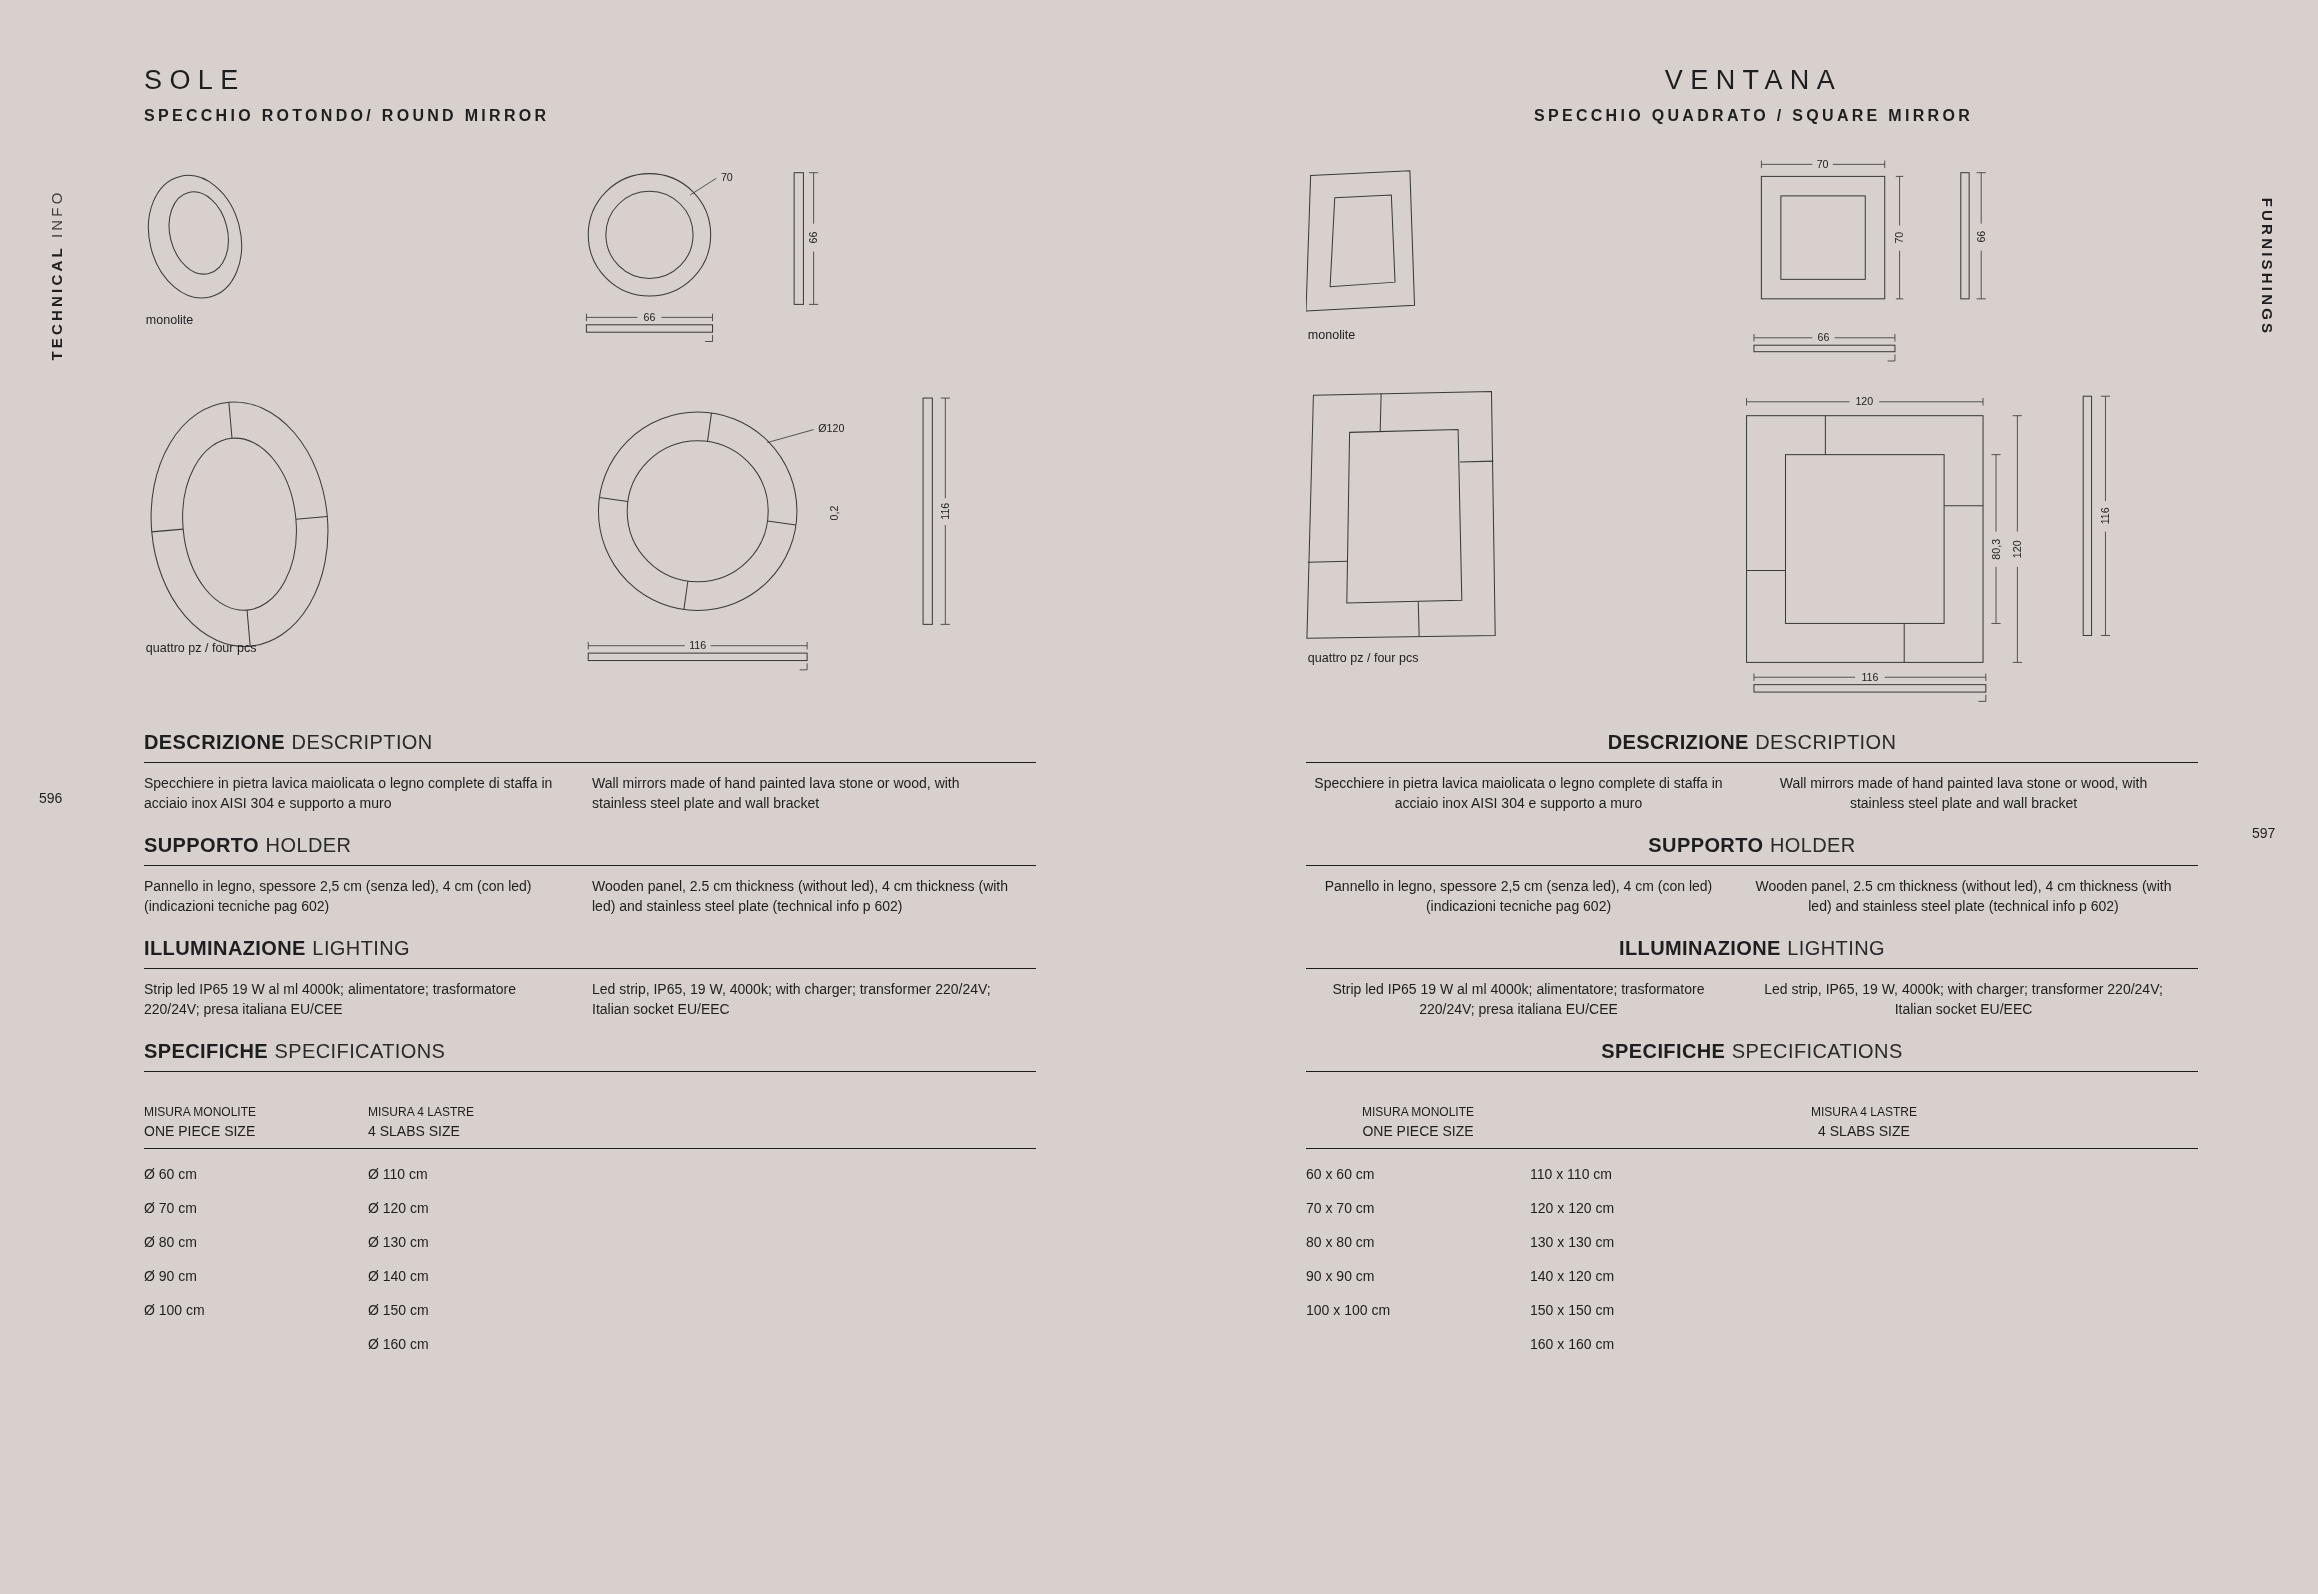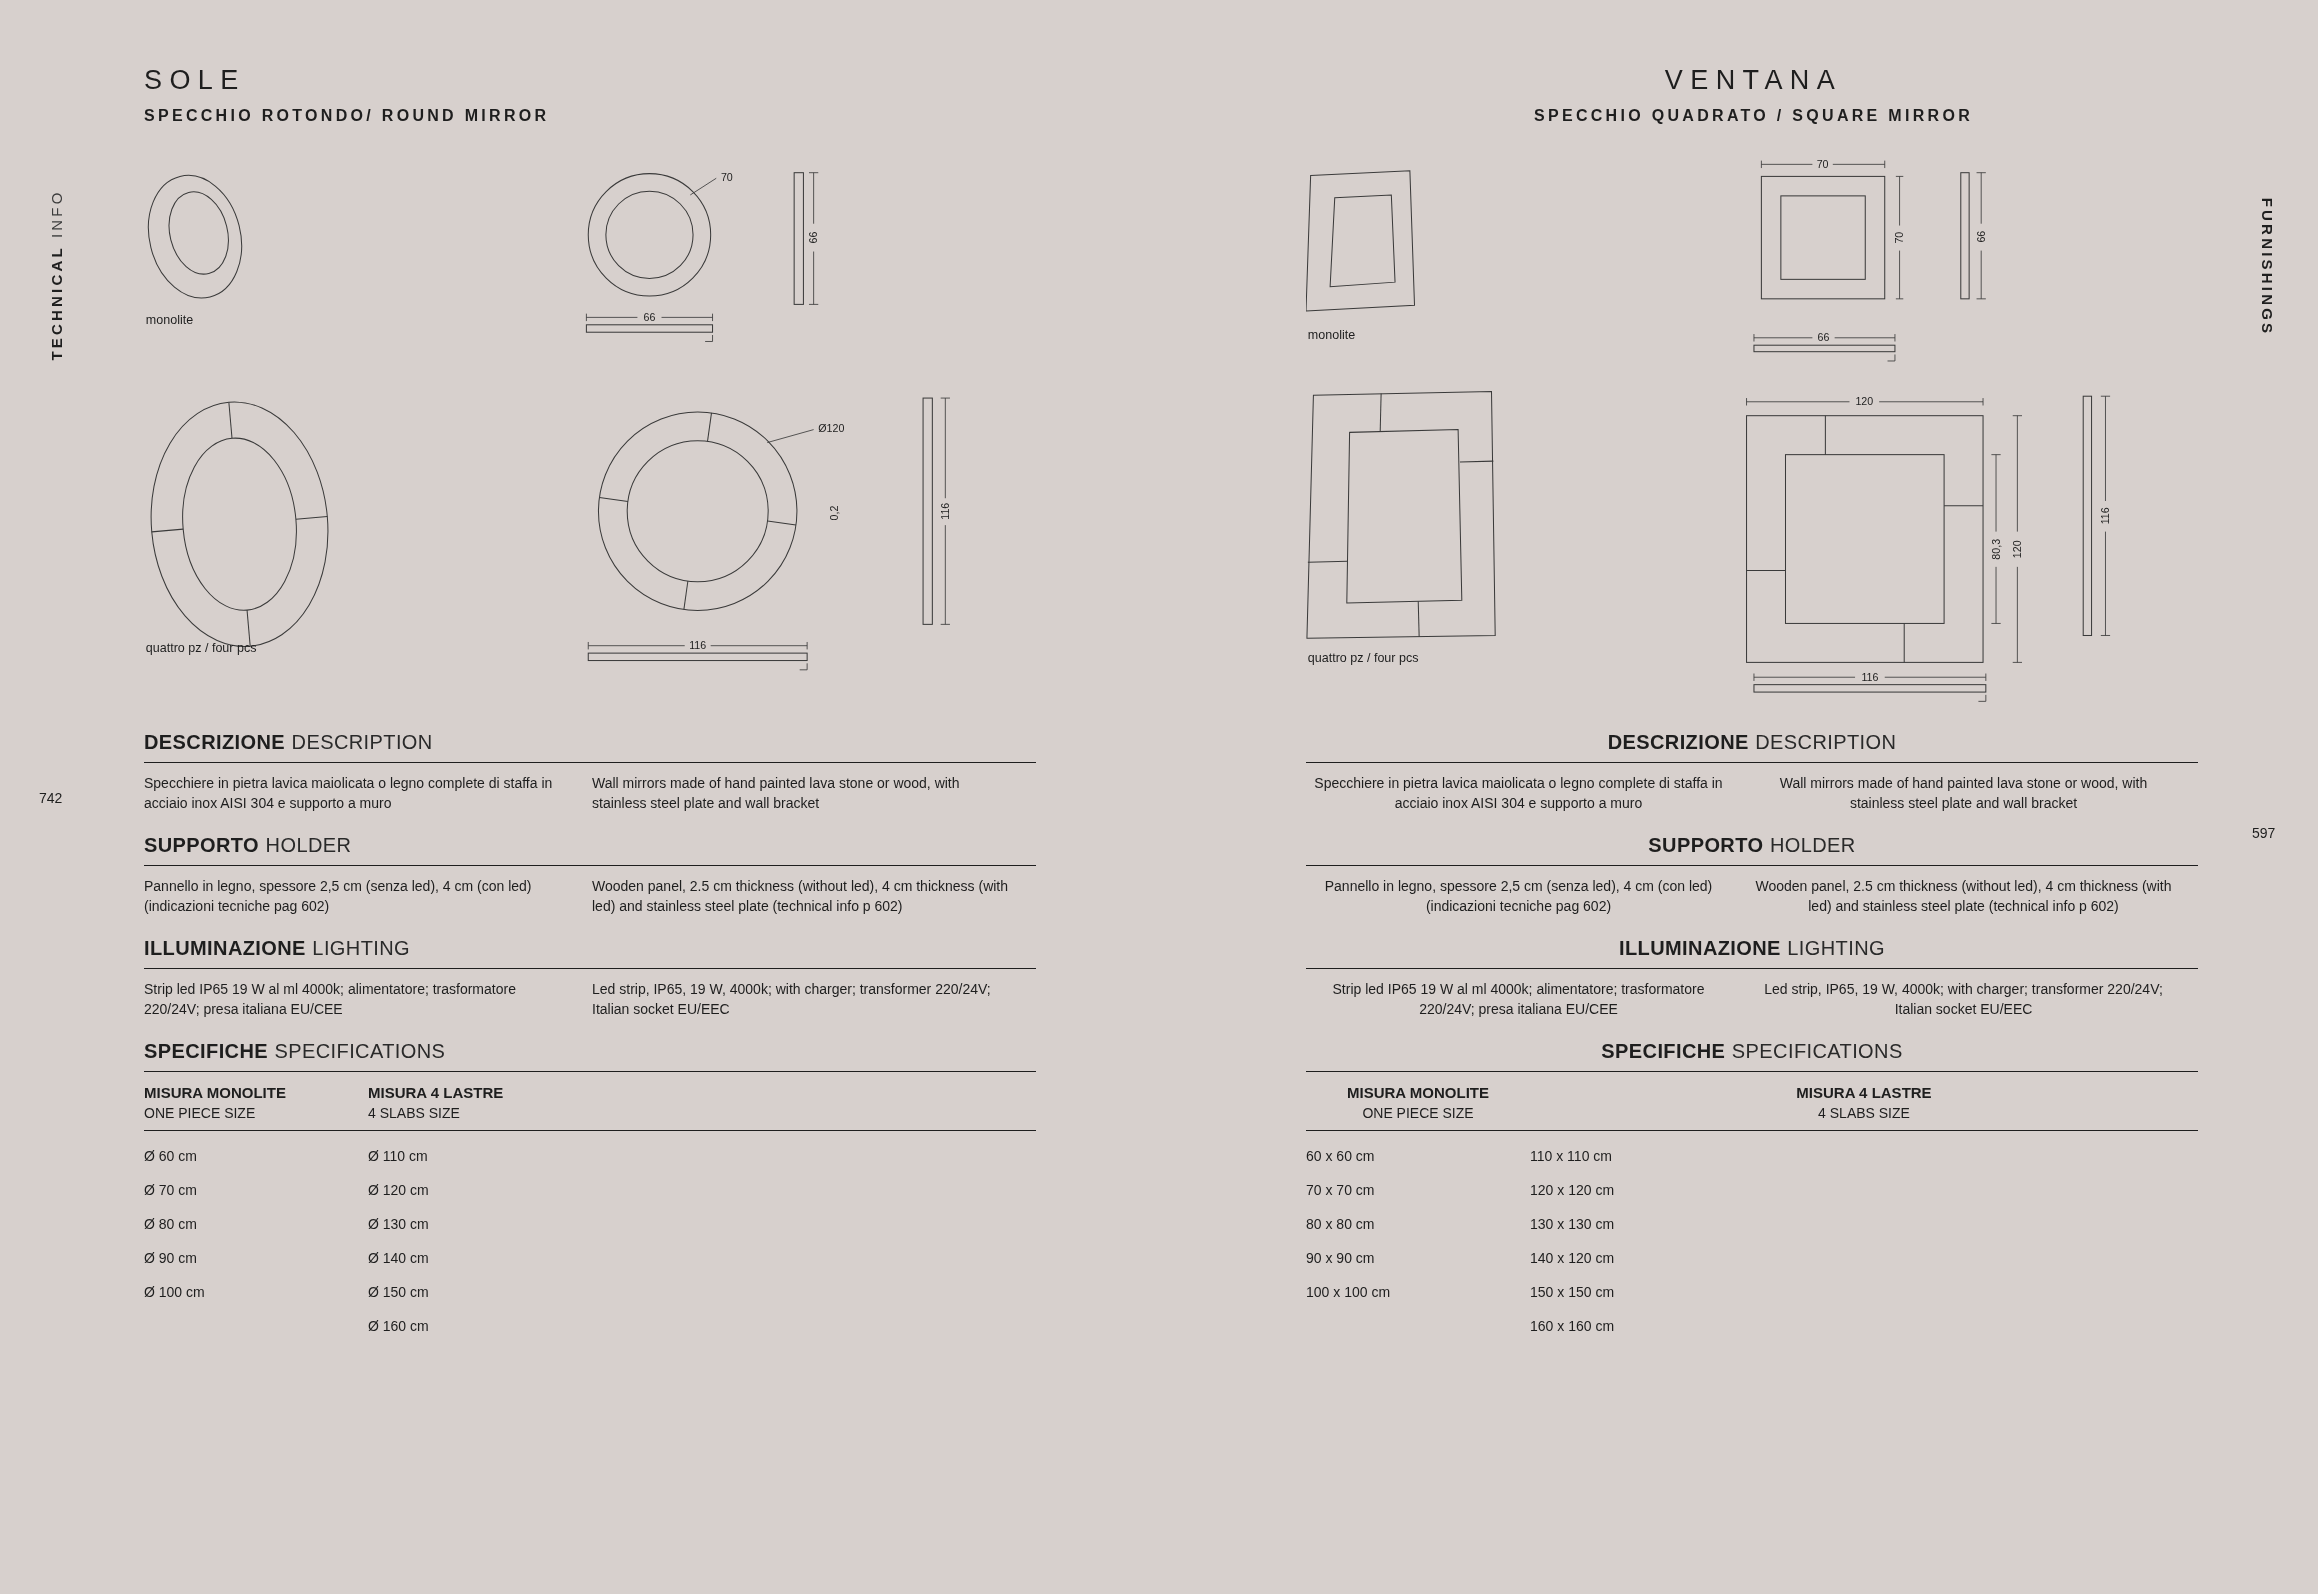--- a/index.html
+++ b/index.html
@@ -35,36 +35,36 @@
   .sec-head { font-size:20px; letter-spacing:0.4px; padding-bottom:8.3px; border-bottom:0.9px solid #1e1e1e; }
   .sec-head .b { font-weight:bold; }
   .sec-head .l { font-weight:normal; margin-left:6.5px; color:#2a2a2a; }
   .sec-body { display:flex; padding-top:11px; margin-bottom:20.4px; font-size:14px; line-height:1.4; }
   .sec-body .col-it { width:425px; margin-right:23px; }
   .sec-body .col-en { width:419px; }
   
   .spec-header { display:flex; padding-top:12px; padding-bottom:9.3px; border-bottom:0.9px solid #1e1e1e; }
   .spec-c1 { width:224px; }
   .spec-c2 { flex:1; }
-  .spec-title { font-size:15px; font-weight:bold; }
+  .spec-title { font-size:12px; font-weight:normal;margin-top:21px; }
   .spec-sub   { font-size:14px; margin-top:3.7px; }
   .spec-rows { display:flex; padding-top:8.3px; }
   .spec-rows .cell { height:34px; display:flex; align-items:center; font-size:14px; }
 </style>
 </head>
 <body>
 
 <div class="sheet">
 
   <div class="vlabel left">
     <span class="bold">TECHNICAL</span>
     <span class="light">INFO</span>
   </div>
   <div class="vlabel right">FURNISHINGS</div>
-  <div class="pagenum left">742</div>
+  <div class="pagenum left">596</div>
   <div class="pagenum right">597</div>
 
   <section class="product sole">
     <h1 class="title">SOLE</h1>
     <h2 class="subtitle">SPECCHIO ROTONDO/ ROUND MIRROR</h2>
 
     <svg class="drawings" width="895" height="617" viewBox="0 0 965 665">
 
       <g class="shape">
         <ellipse cx="55" cy="130" rx="49" ry="67" transform="rotate(-14 55 130)"></ellipse>

